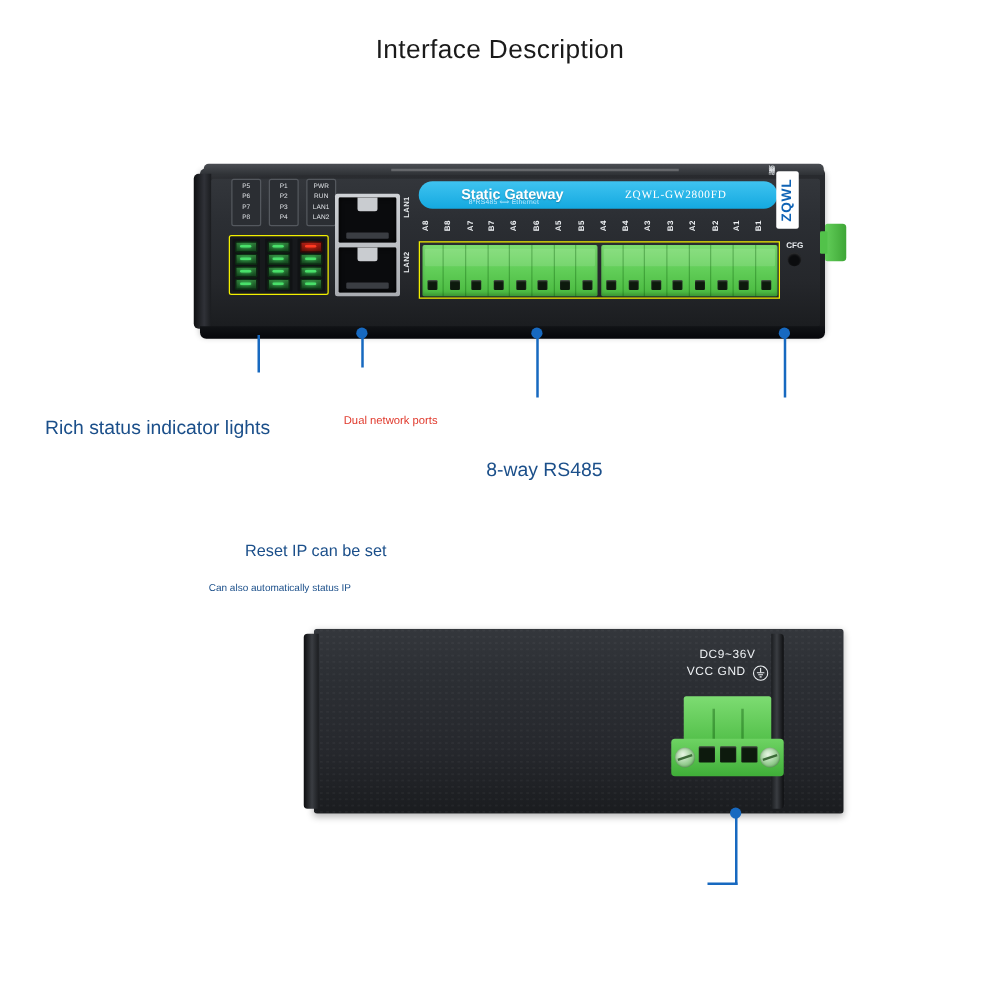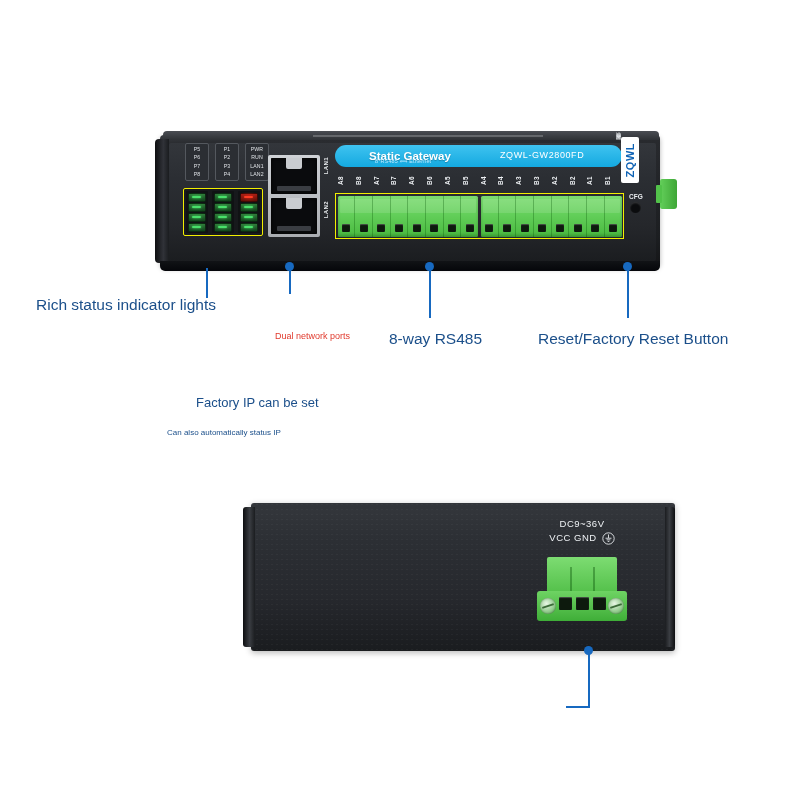--- a/index.html
+++ b/index.html
@@ -122,21 +122,21 @@
   .banner-main{
     margin-left:34px;color:#ffffff;font-size:11.5px;font-weight:bold;
     text-shadow:0 1px 1px rgba(0,0,0,.25);line-height:11px;
   }
   .banner-sub{
     position:absolute;left:40px;top:13px;color:#bfeaff;font-size:5.4px;letter-spacing:.2px;
     white-space:nowrap;
   }
   .banner-model{
     position:absolute;left:165px;top:5px;color:#ffffff;font-size:9px;
-    letter-spacing:.6px;font-family:Liberation Sans, sans-serif;
+    letter-spacing:.6px;font-family:Liberation Serif, serif;
   }
 
   
   .term-labels{
     position:absolute;left:182px;top:38px;width:285px;height:24px;
     display:flex;
   }
   .term-labels span{
     flex:1;font-size:6.4px;color:#eef1f4;font-weight:bold;
     writing-mode:vertical-rl;transform:rotate(180deg);
@@ -193,21 +193,21 @@
     position:absolute;left:505px;top:48px;width:17px;height:30px;
     background:linear-gradient(90deg,#63cf5a,#3ea636);
     border-radius:2px 3px 3px 2px;
   }
   .green-clip:after{
     content:"";position:absolute;left:-4px;top:6px;width:6px;height:18px;
     background:#52c24a;border-radius:1px;
   }
 
   
-  #bottom-device{position:absolute;left:243px;top:503px;width:432px;height:148px;}
+  #bottom-device{position:absolute;left:243px;top:503px;width:384px;height:148px;}
   .bot-body{
     position:absolute;left:8px;top:0;width:424px;height:148px;
     background:
       radial-gradient(circle at 20% 30%, rgba(255,255,255,.035) 0 1px, transparent 1px),
       linear-gradient(180deg,#34373c 0%,#2c2f34 25%,#26282d 65%,#1a1c1f 100%);
     background-size:5px 5px, 100% 100%;
     border-radius:3px;
     box-shadow:0 2px 6px rgba(0,0,0,.28);
   }
   .bot-ear{
@@ -254,32 +254,33 @@
   .screw.l{left:3px;} .screw.r{right:3px;}
   .socket{
     position:absolute;top:6px;width:13px;height:13px;background:#0d1a0d;border-radius:1px;
     box-shadow:inset 0 1px 1px rgba(255,255,255,.25);
   }
 
   
   .leader{position:absolute;background:#1769c0;width:2px;}
   .dot{position:absolute;width:9px;height:9px;border-radius:50%;background:#1769c0;}
   .callout{position:absolute;white-space:nowrap;}
-  .c-blue{color:#1b4f8a;}
+  .c-blue{color:#1b4f8a;margin-top:38px;}
   .c-red{color:#e0392c;margin-left:30px;}
   .t-lg{font-size:15.5px;}
   .t-md{font-size:13px;}
   .t-sm{font-size:9px;}
   .t-xs{font-size:8px;}
 </style>
 </head>
 <body>
 
 <div class="page">
 
+  <div class="title">Interface Description</div>
 
   <div id="top-device">
     <div class="dev-body"></div>
     <div class="dev-lid"></div>
     <div class="dev-ear"></div>
     <div class="faceplate"></div>
     <div class="face-bottom-edge"></div>
 
     <div class="led-labels">
       <div class="led-col-lbl">
@@ -437,22 +438,21 @@
 
   <div class="dot" style="left:584px;top:646px;"></div>
   <div class="leader" style="left:588px;top:652px;height:56px;"></div>
   <div class="leader" style="left:566px;top:706px;width:24px;height:2px;"></div>
 
   <div class="callout c-blue t-lg" style="left:36px;top:296px;">Rich status indicator lights</div>
 
   <div class="callout c-red t-sm" style="left:245px;top:331px;">Dual network ports</div>
 
 
-  <div class="callout c-blue t-md" style="left:196px;top:395px;">Factory IP can be set</div>
+  <div class="callout c-blue t-md" style="left:196px;top:395px;">Reset IP can be set</div>
 
   <div class="callout c-blue t-xs" style="left:167px;top:428px;">Can also automatically status IP</div>
 
   <div class="callout c-blue t-lg" style="left:389px;top:330px;">8-way RS485</div>
 
-  <div class="callout c-blue t-lg" style="left:538px;top:330px;">Reset/Factory Reset Button</div>
 
 
 </div>
 
 </body></html>

